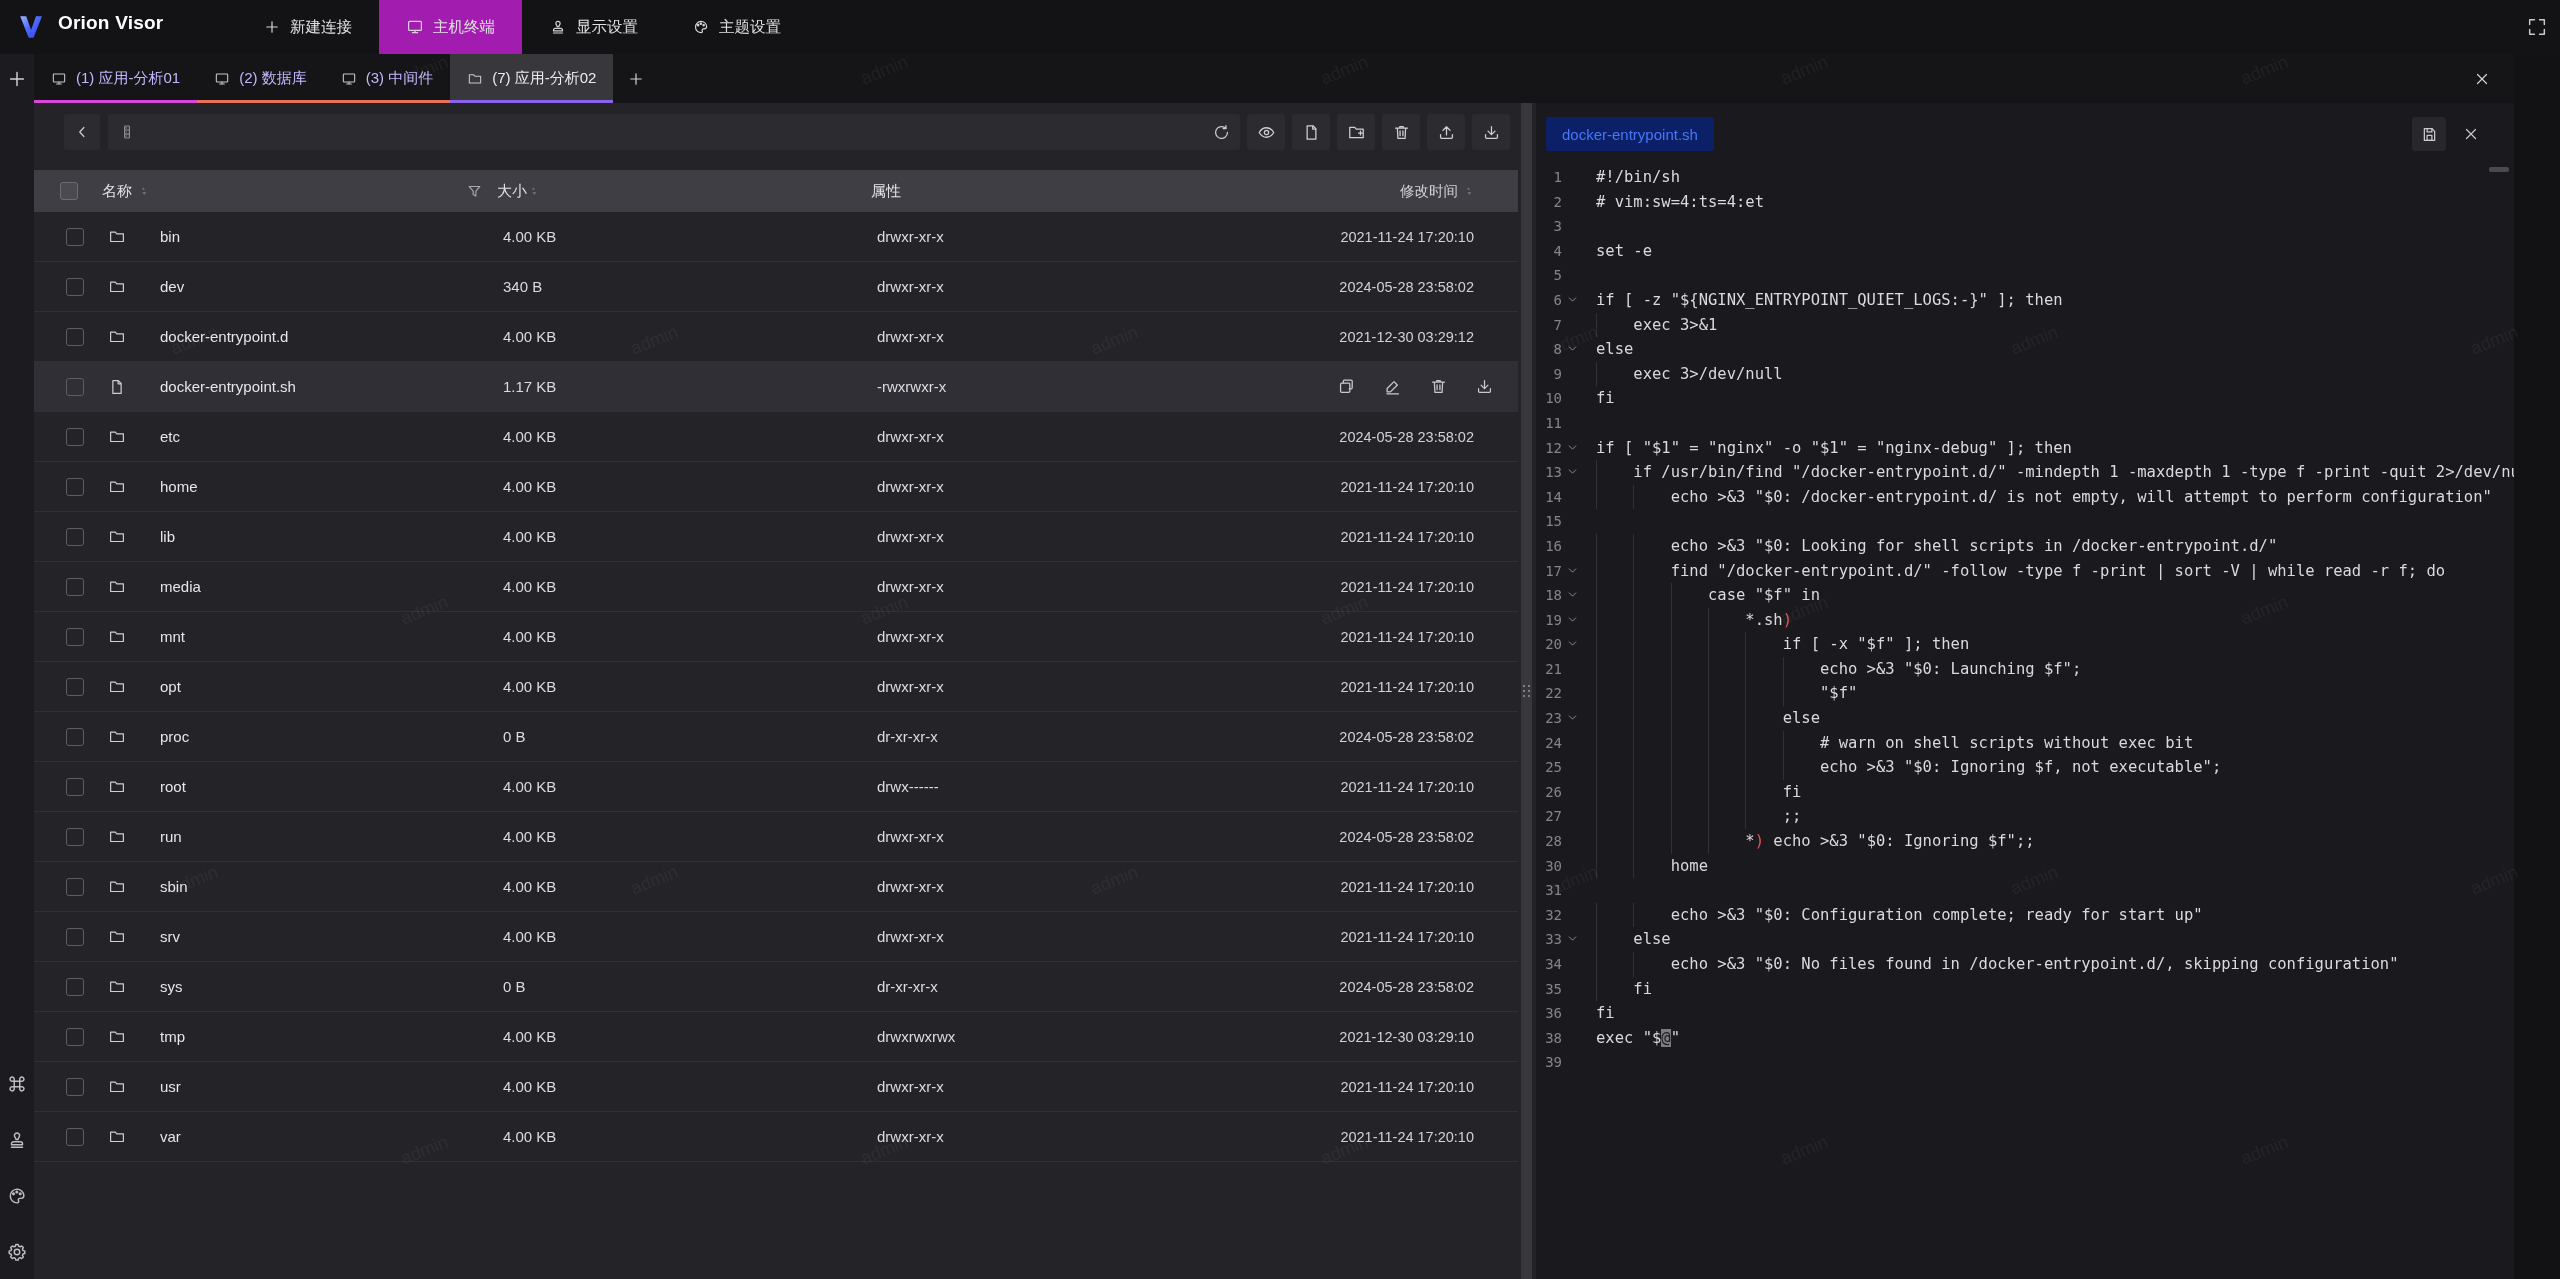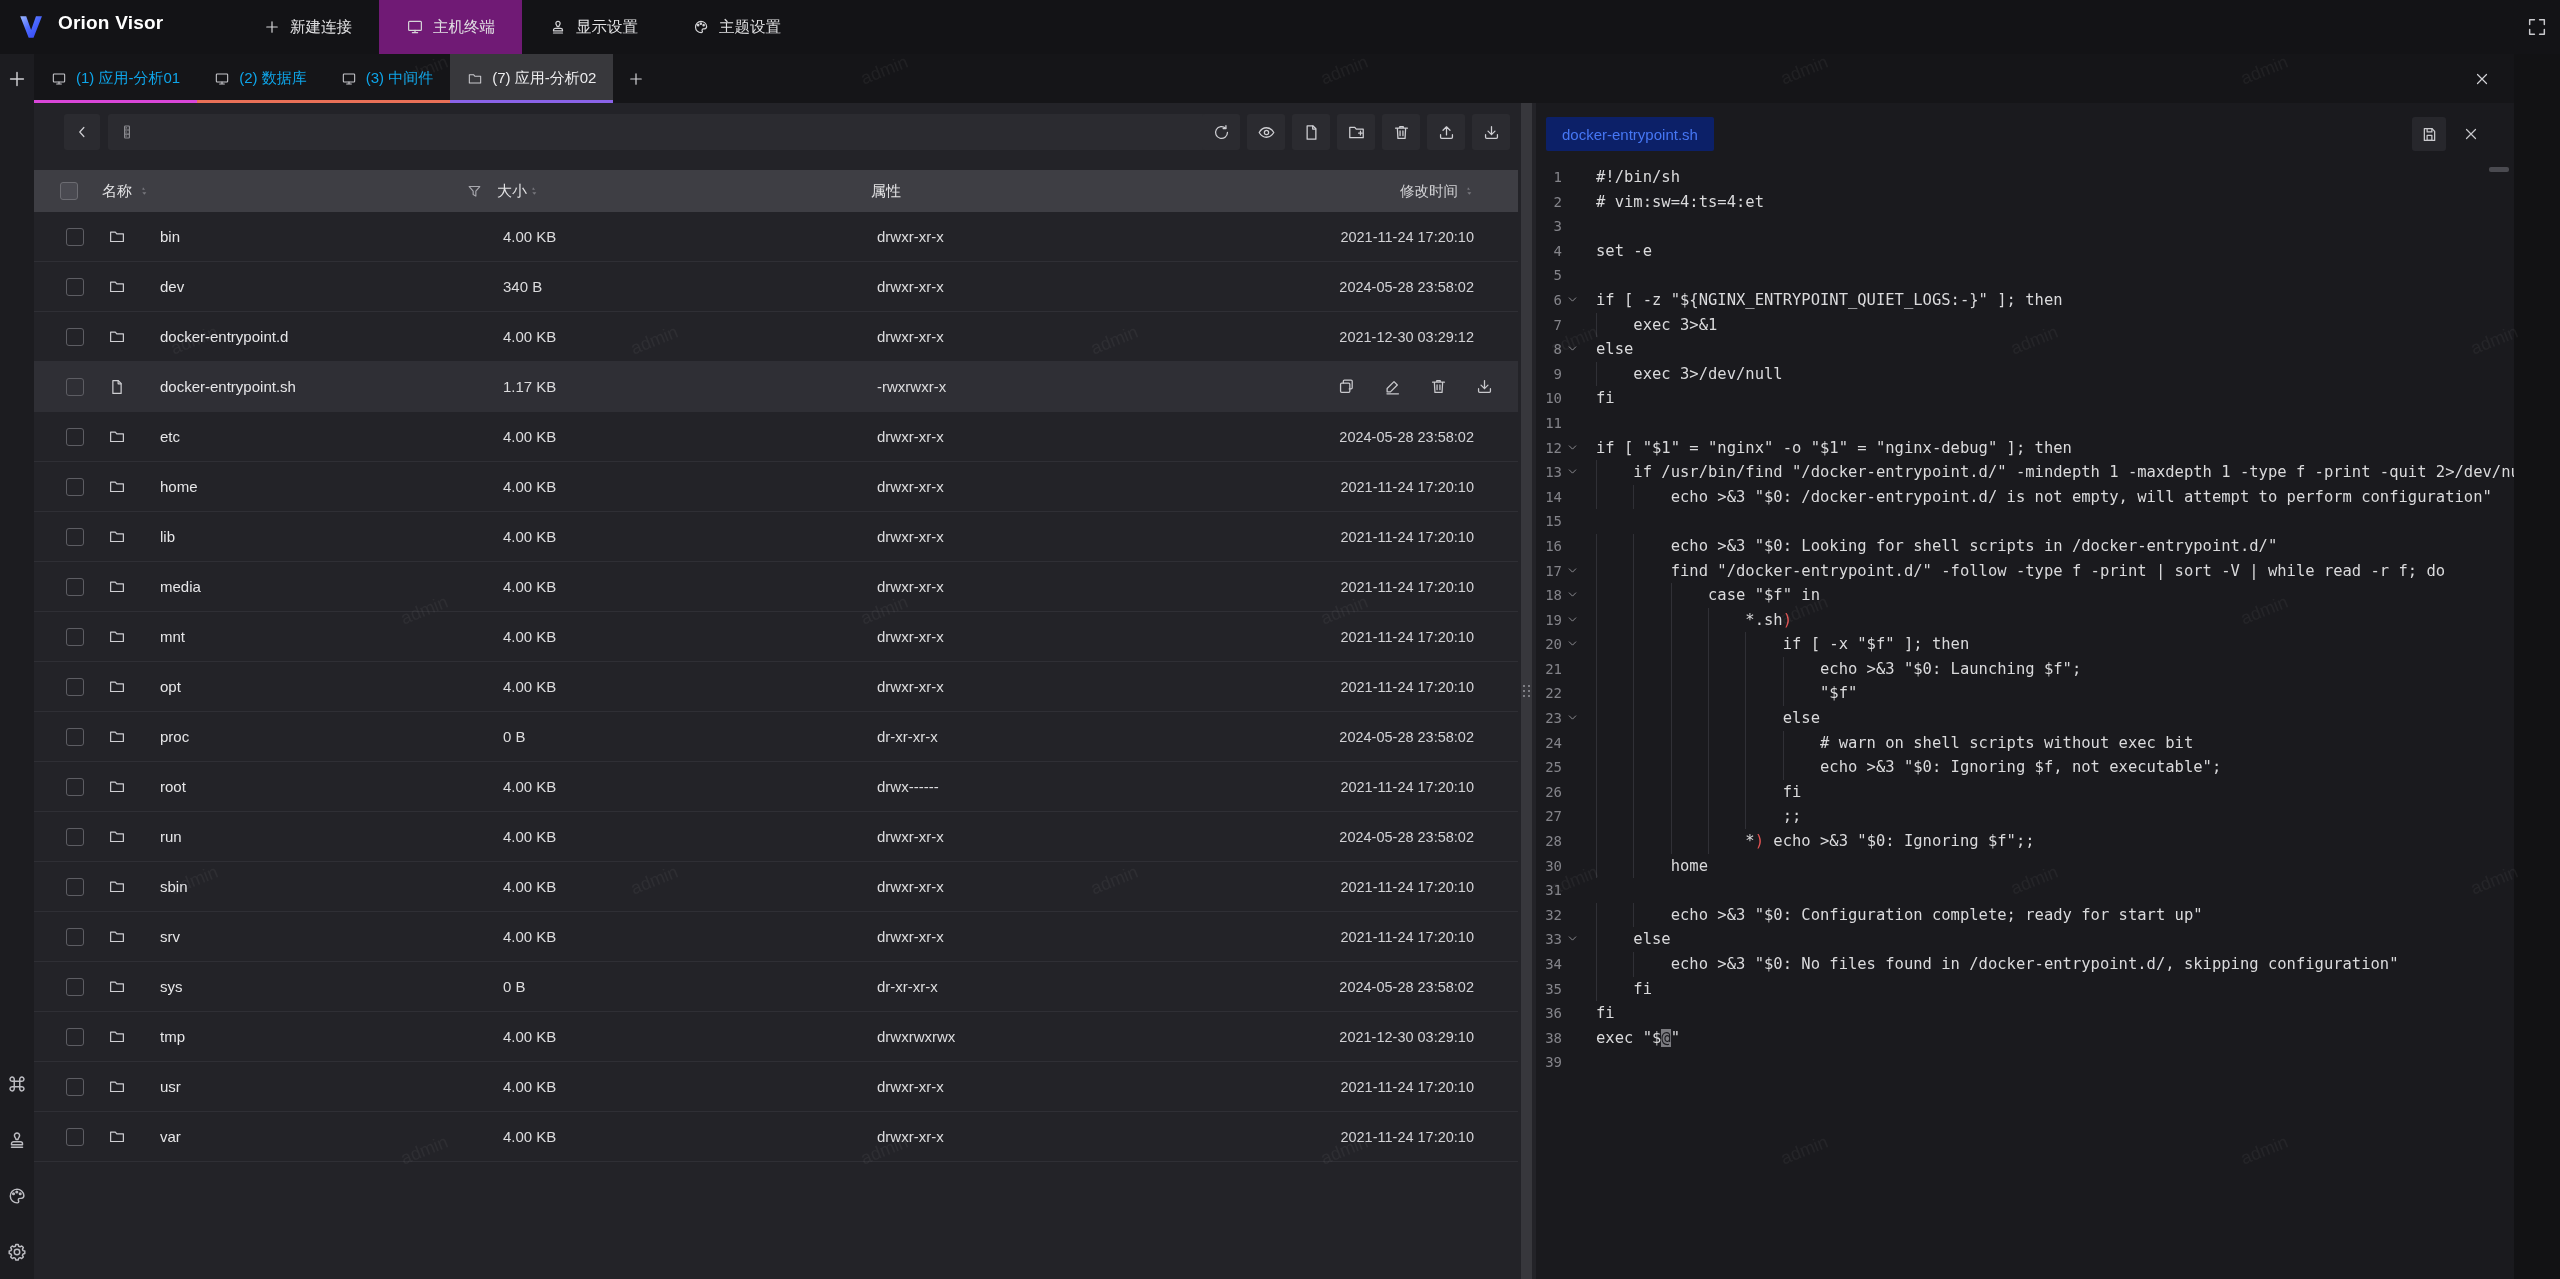--- a/index.html
+++ b/index.html
@@ -7,33 +7,33 @@
        font-family:"Liberation Sans","DejaVu Sans",sans-serif;color:#e4e4e6;
        -webkit-font-smoothing:antialiased;}
   .ico{fill:none;stroke:currentColor;stroke-width:1.6;stroke-linecap:round;stroke-linejoin:round;display:block;}
 
   
   #topbar{position:absolute;left:0;top:0;width:2560px;height:54px;background:#131316;display:flex;align-items:center;z-index:6;}
   .brand{display:flex;align-items:flex-start;gap:12px;padding:0 20px 0 16px;min-width:200px;}
   .brand-name{font-size:19px;font-weight:700;color:#fff;letter-spacing:.2px;}
   #menus{display:flex;height:100%;align-items:stretch;}
   .menu{display:flex;align-items:center;gap:9px;padding:0 27px;font-size:15.5px;color:#e0e0e2;cursor:pointer;}
-  .menu.active{background:#701a75;}
+  .menu.active{background:#a21caf;}
   .menu .mi{color:#d5d5d8;}
   #fs-btn{position:absolute;right:0;top:0;width:46px;height:54px;display:flex;align-items:center;justify-content:center;color:#c9c9cd;}
 
   
   #leftrail{position:absolute;left:0;top:54px;width:34px;bottom:0;background:#1c1c20;z-index:5;display:flex;flex-direction:column;align-items:center;}
   #leftrail .rail-top{margin-top:12px;color:#cfcfd3;}
   #leftrail .rail-bottom{margin-top:auto;margin-bottom:14px;display:flex;flex-direction:column;gap:30px;color:#bdbdc2;}
   .railbtn{display:flex;align-items:center;justify-content:center;width:26px;height:26px;}
 
   
   #tabrow{position:absolute;left:34px;top:54px;right:46px;height:49px;background:#151518;display:flex;align-items:stretch;z-index:4;}
-  .tab{position:relative;display:flex;align-items:center;gap:9px;padding:0 17px;font-size:15px;color:#0ea5e9;cursor:pointer;}
+  .tab{position:relative;display:flex;align-items:center;gap:9px;padding:0 17px;font-size:15px;color:#c4b5fd;cursor:pointer;}
   .tab.active{background:#38383c;color:#ececee;}
   .tab .bar{position:absolute;left:0;right:0;bottom:0;height:3px;}
   .tab .ti{color:#c9c9cd;}
   #tab-add{width:46px;display:flex;align-items:center;justify-content:center;color:#d2d2d6;}
   #tab-close{margin-left:auto;width:64px;display:flex;align-items:center;justify-content:center;color:#d2d2d6;}
 
   
   #main{position:absolute;left:34px;top:103px;right:46px;bottom:0;}
   #files{position:absolute;left:0;top:0;width:1484px;bottom:0;background:#232328;}
   #splitter{position:absolute;left:1484px;width:18px;top:0;bottom:0;background:#232328;}

